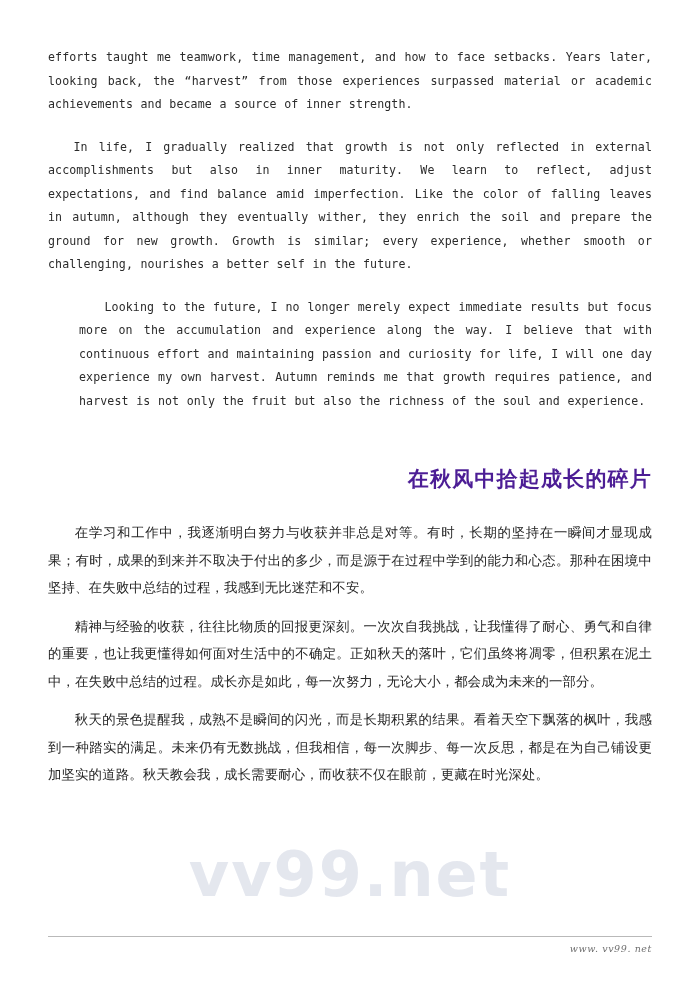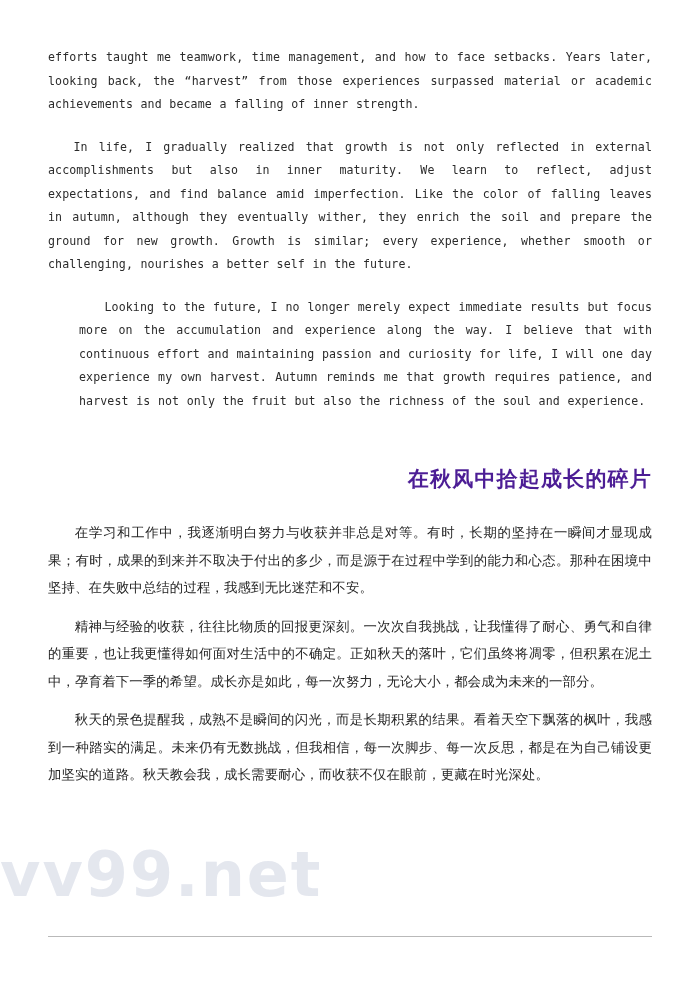--- a/index.html
+++ b/index.html
@@ -20,20 +20,21 @@
     overflow: hidden;
     box-sizing: border-box;
   }
 
   
   .watermark {
     position: absolute;
     left: 0;
     right: 0;
     top: 838px;
+    text-align: center;
     font-family: "DejaVu Sans", "Liberation Sans", sans-serif;
     font-weight: bold;
     font-size: 62px;
     letter-spacing: 2px;
     color: #e3e6ee;
     opacity: 0.95;
     z-index: 0;
     pointer-events: none;
     user-select: none;
     white-space: nowrap;
@@ -126,32 +127,33 @@
 </head>
 <body>
 
 <div class="page">
 
   <div class="watermark">vv99.net</div>
 
   <div class="content">
 
     <section class="en-block">
-      <p class="en first">efforts taught me teamwork, time management, and how to face setbacks. Years later, looking back, the “harvest” from those experiences surpassed material or academic achievements and became a falling of inner strength.</p>
+      <p class="en first">efforts taught me teamwork, time management, and how to face setbacks. Years later, looking back, the “harvest” from those experiences surpassed material or academic achievements and became a source of inner strength.</p>
       <p class="en">In life, I gradually realized that growth is not only reflected in external accomplishments but also in inner maturity. We learn to reflect, adjust expectations, and find balance amid imperfection. Like the color of falling leaves in autumn, although they eventually wither, they enrich the soil and prepare the ground for new growth. Growth is similar; every experience, whether smooth or challenging, nourishes a better self in the future.</p>
       <p class="en">Looking to the future, I no longer merely expect immediate results but focus more on the accumulation and experience along the way. I believe that with continuous effort and maintaining passion and curiosity for life, I will one day experience my own harvest. Autumn reminds me that growth requires patience, and harvest is not only the fruit but also the richness of the soul and experience.</p>
     </section>
 
     <section>
       <h1 class="cn-title">在秋风中拾起成长的碎片</h1>
 
       <p class="cn">在学习和工作中，我逐渐明白努力与收获并非总是对等。有时，长期的坚持在一瞬间才显现成果；有时，成果的到来并不取决于付出的多少，而是源于在过程中学到的能力和心态。那种在困境中坚持、在失败中总结的过程，我感到无比迷茫和不安。</p>
-      <p class="cn">精神与经验的收获，往往比物质的回报更深刻。一次次自我挑战，让我懂得了耐心、勇气和自律的重要，也让我更懂得如何面对生活中的不确定。正如秋天的落叶，它们虽终将凋零，但积累在泥土中，孕育着下一季的希望。成长亦是如此，每一次努力，无论大小，都会成为未来的一部分。</p>
+      <p class="cn">精神与经验的收获，往往比物质的回报更深刻。一次次自我挑战，让我懂得了耐心、勇气和自律的重要，也让我更懂得如何面对生活中的不确定。正如秋天的落叶，它们虽终将凋零，但积累在泥土中，在失败中总结的过程。成长亦是如此，每一次努力，无论大小，都会成为未来的一部分。</p>
       <p class="cn">秋天的景色提醒我，成熟不是瞬间的闪光，而是长期积累的结果。看着天空下飘落的枫叶，我感到一种踏实的满足。未来仍有无数挑战，但我相信，每一次脚步、每一次反思，都是在为自己铺设更加坚实的道路。秋天教会我，成长需要耐心，而收获不仅在眼前，更藏在时光深处。</p>
     </section>
 
   </div>
 
   <div class="footer">
     <div class="footer-rule"></div>
+    <div class="footer-url">www. vv99. net</div>
   </div>
 
 </div>
 
 </body></html>

